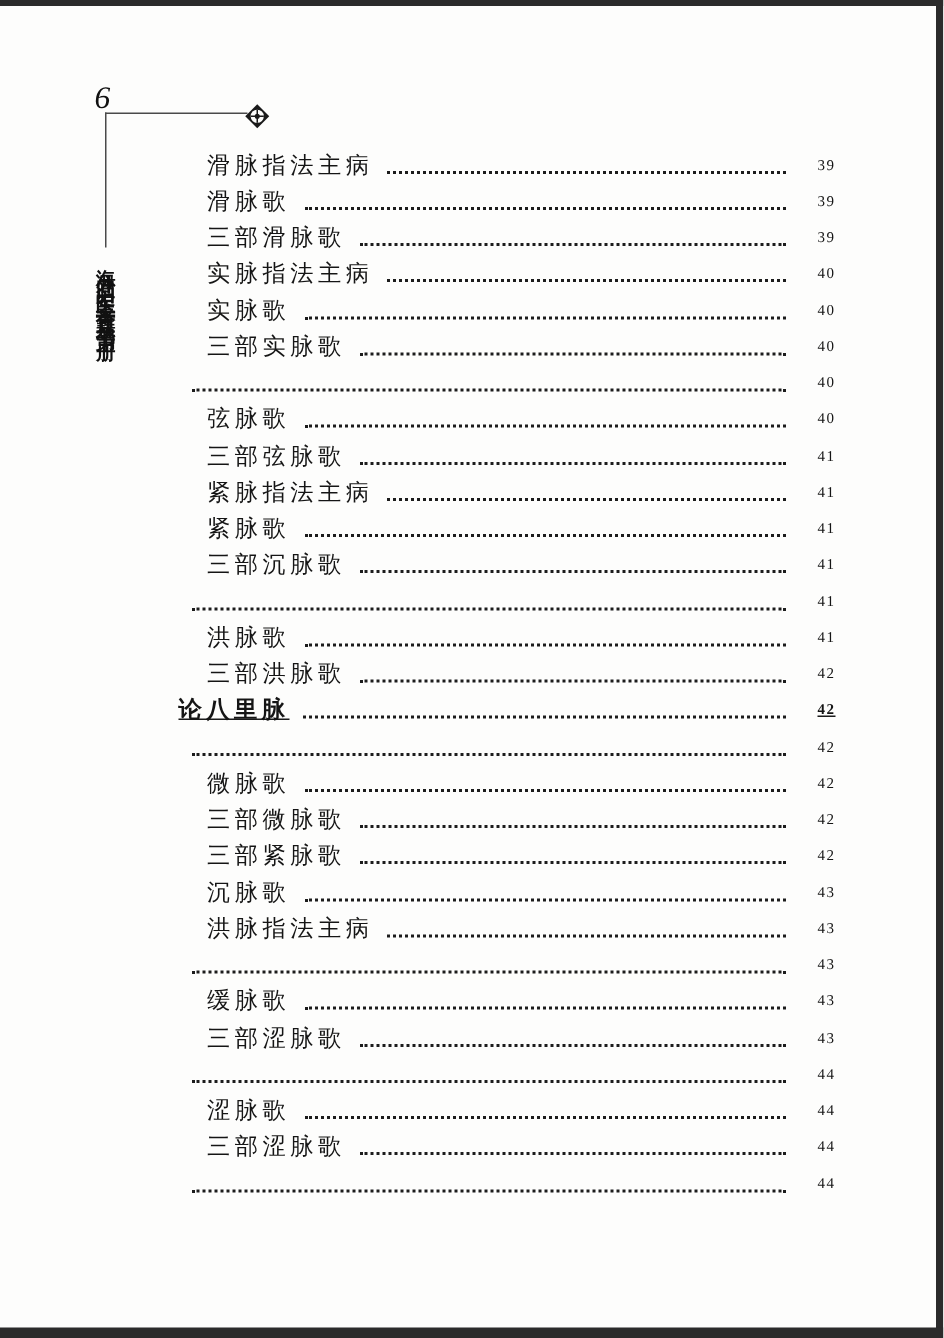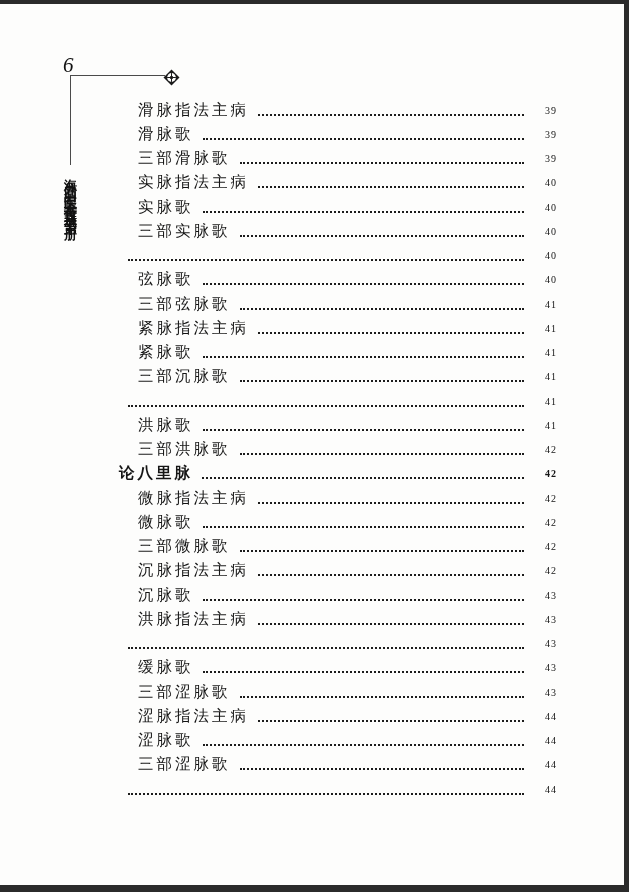--- a/index.html
+++ b/index.html
@@ -46,21 +46,21 @@
     position: absolute; left: 119px; top: 98px; right: 72px;
   }
   .toc-row {
     display: flex; align-items: center;
     height: 24.25px; font-size: 15.5px;
   }
   .toc-row .toc-title {
     letter-spacing: 3px; white-space: nowrap; color: #151515;
   }
   .toc-row.level2 .toc-title { margin-left: 19px; }
-  .toc-row.level1 { font-weight: bold; }
+  .toc-row.level1 { font-weight: bold; text-decoration: underline; }
   .leader {
     flex: 1; height: 9px;
     border-bottom: 2px dotted #1c1c1c;
     margin: 0 7px 0 9px;
   }
   .toc-page {
     width: 26px; text-align: right;
     font-size: 10px; letter-spacing: 1px; color: #151515;
   }
 </style>
@@ -161,36 +161,35 @@
         <span class="toc-title">三部洪脉歌</span>
         <span class="leader"></span>
         <span class="toc-page">42</span>
       </div>
       <div class="toc-row level1">
         <span class="toc-title">论八里脉</span>
         <span class="leader"></span>
         <span class="toc-page">42</span>
       </div>
       <div class="toc-row level2">
-        <span class="toc-title">微脉指法主病</span>
         <span class="leader"></span>
         <span class="toc-page">42</span>
       </div>
       <div class="toc-row level2">
         <span class="toc-title">微脉歌</span>
         <span class="leader"></span>
         <span class="toc-page">42</span>
       </div>
       <div class="toc-row level2">
         <span class="toc-title">三部微脉歌</span>
         <span class="leader"></span>
         <span class="toc-page">42</span>
       </div>
       <div class="toc-row level2">
-        <span class="toc-title">沉脉指法主病</span>
+        <span class="toc-title">三部紧脉歌</span>
         <span class="leader"></span>
         <span class="toc-page">42</span>
       </div>
       <div class="toc-row level2">
         <span class="toc-title">沉脉歌</span>
         <span class="leader"></span>
         <span class="toc-page">43</span>
       </div>
       <div class="toc-row level2">
         <span class="toc-title">洪脉指法主病</span>
@@ -205,21 +204,20 @@
         <span class="toc-title">缓脉歌</span>
         <span class="leader"></span>
         <span class="toc-page">43</span>
       </div>
       <div class="toc-row level2">
         <span class="toc-title">三部涩脉歌</span>
         <span class="leader"></span>
         <span class="toc-page">43</span>
       </div>
       <div class="toc-row level2">
-        <span class="toc-title">涩脉指法主病</span>
         <span class="leader"></span>
         <span class="toc-page">44</span>
       </div>
       <div class="toc-row level2">
         <span class="toc-title">涩脉歌</span>
         <span class="leader"></span>
         <span class="toc-page">44</span>
       </div>
       <div class="toc-row level2">
         <span class="toc-title">三部涩脉歌</span>

